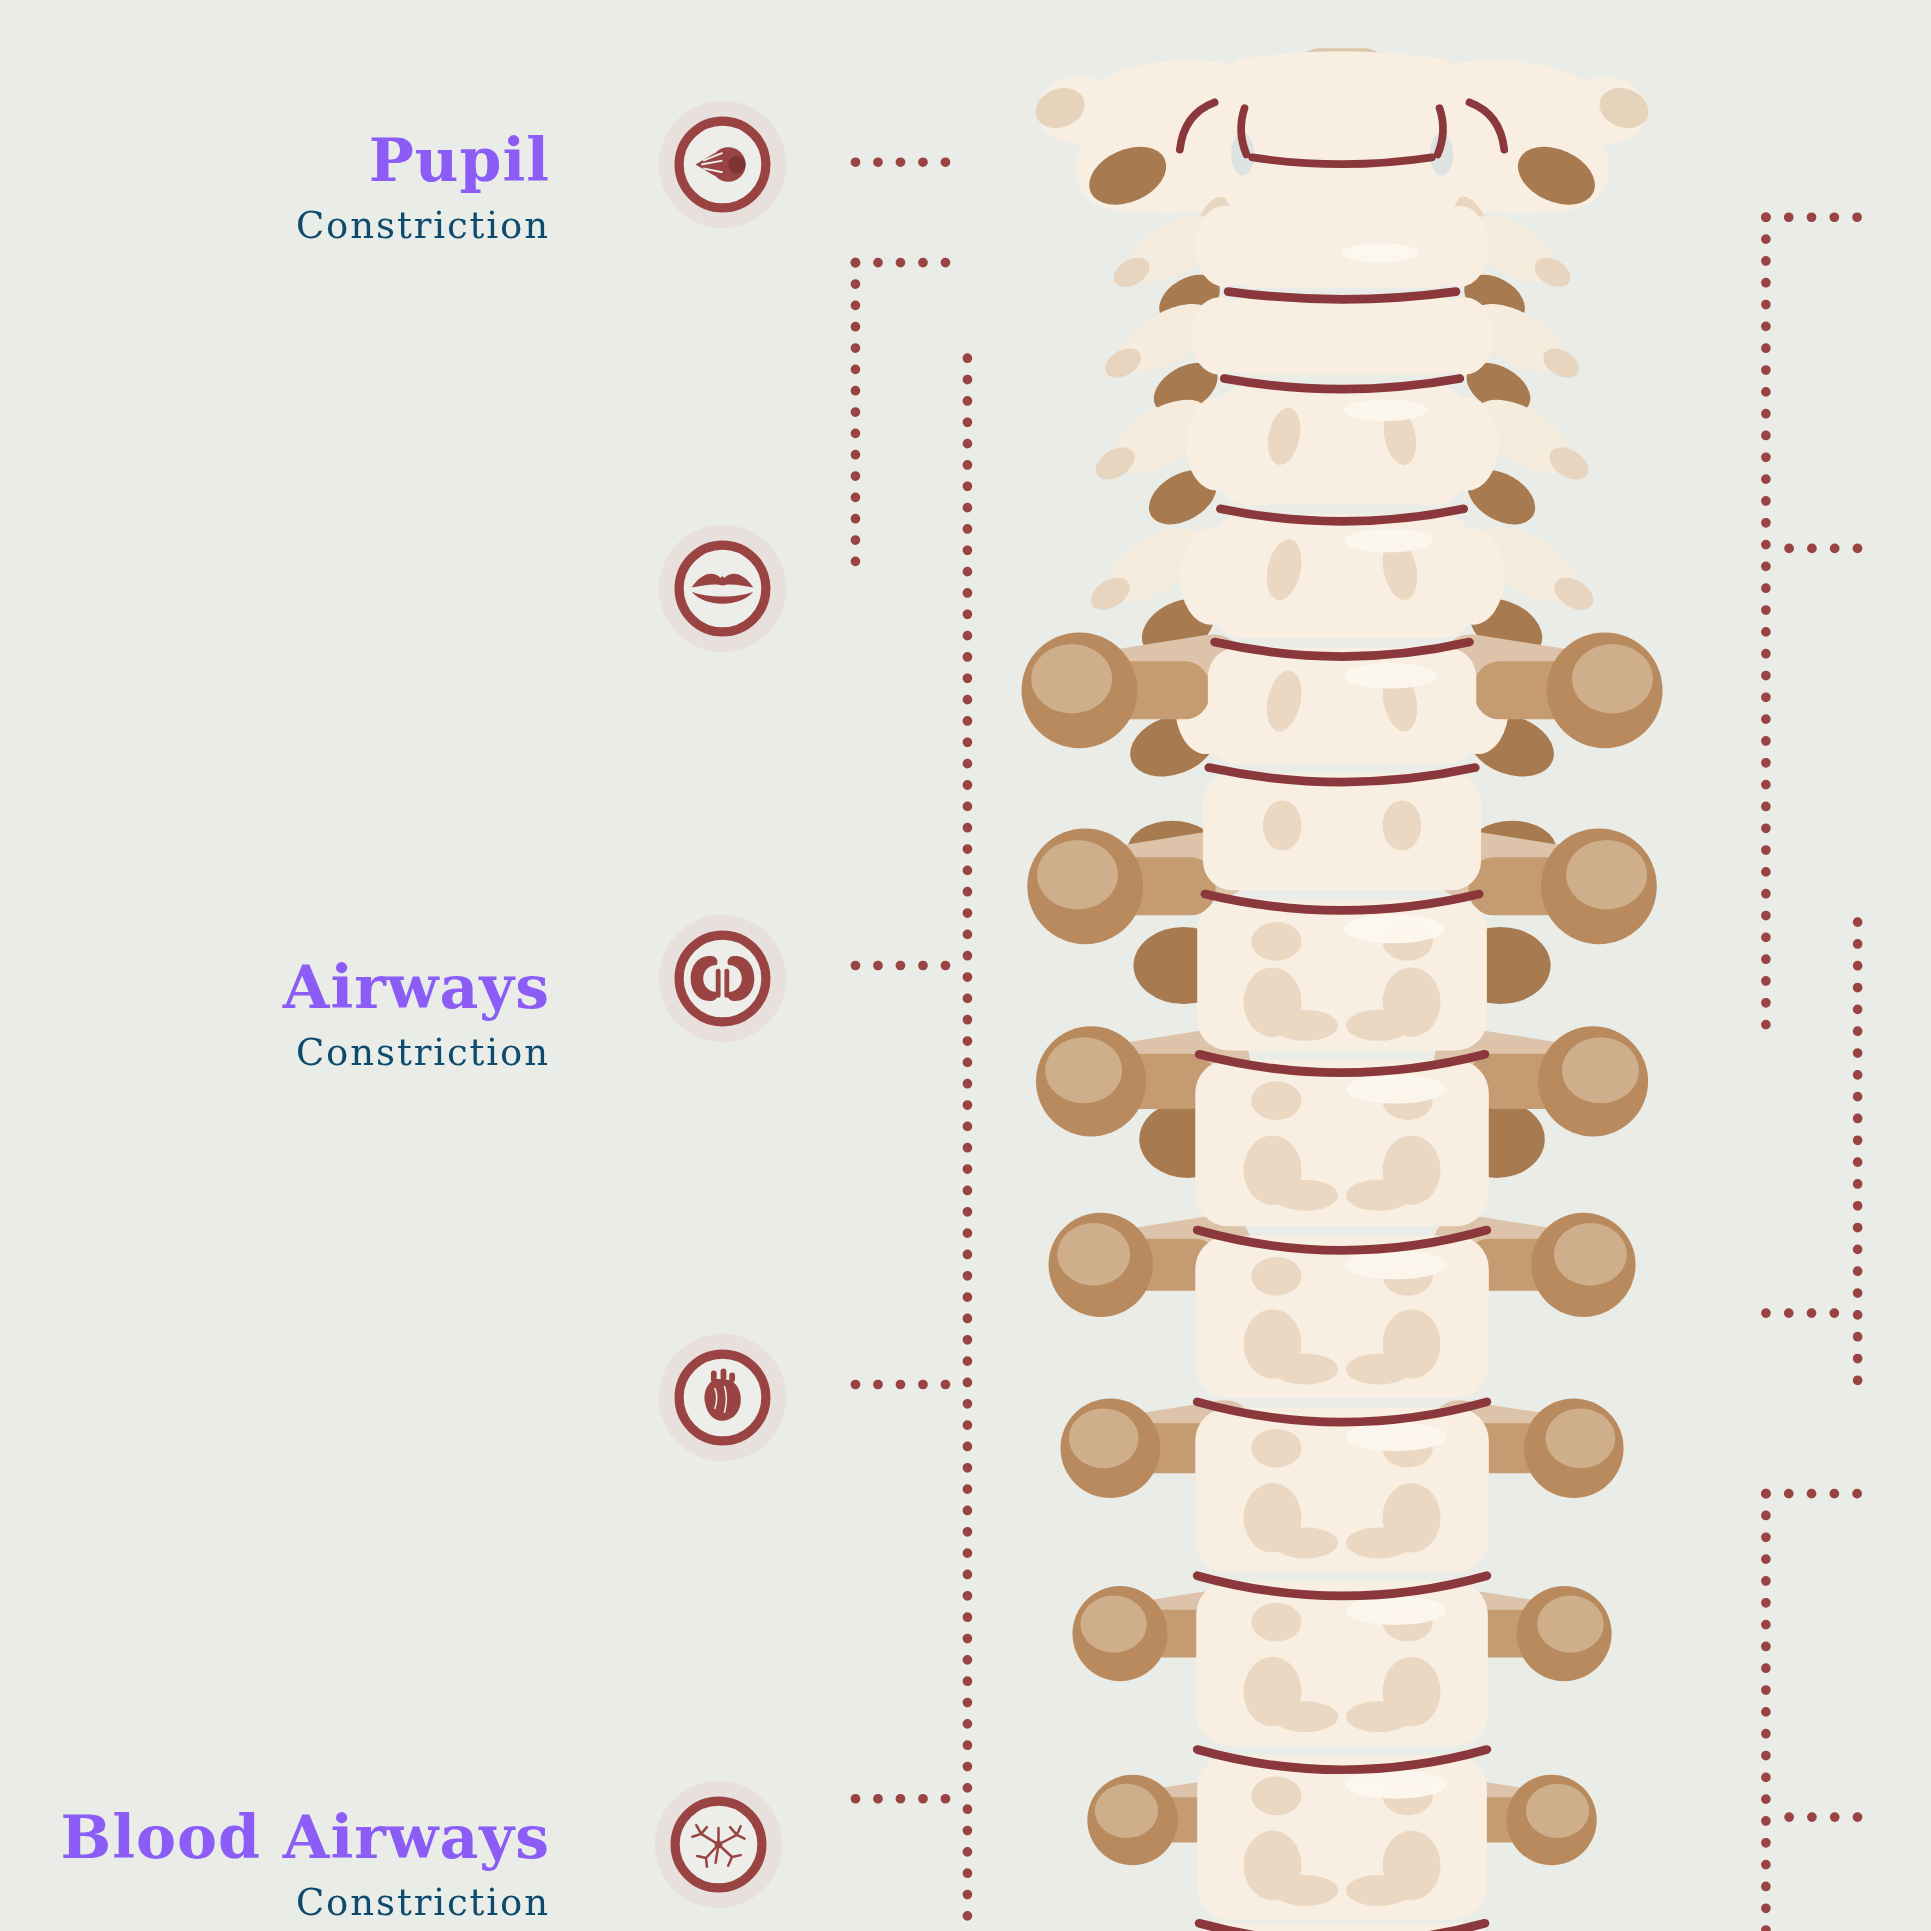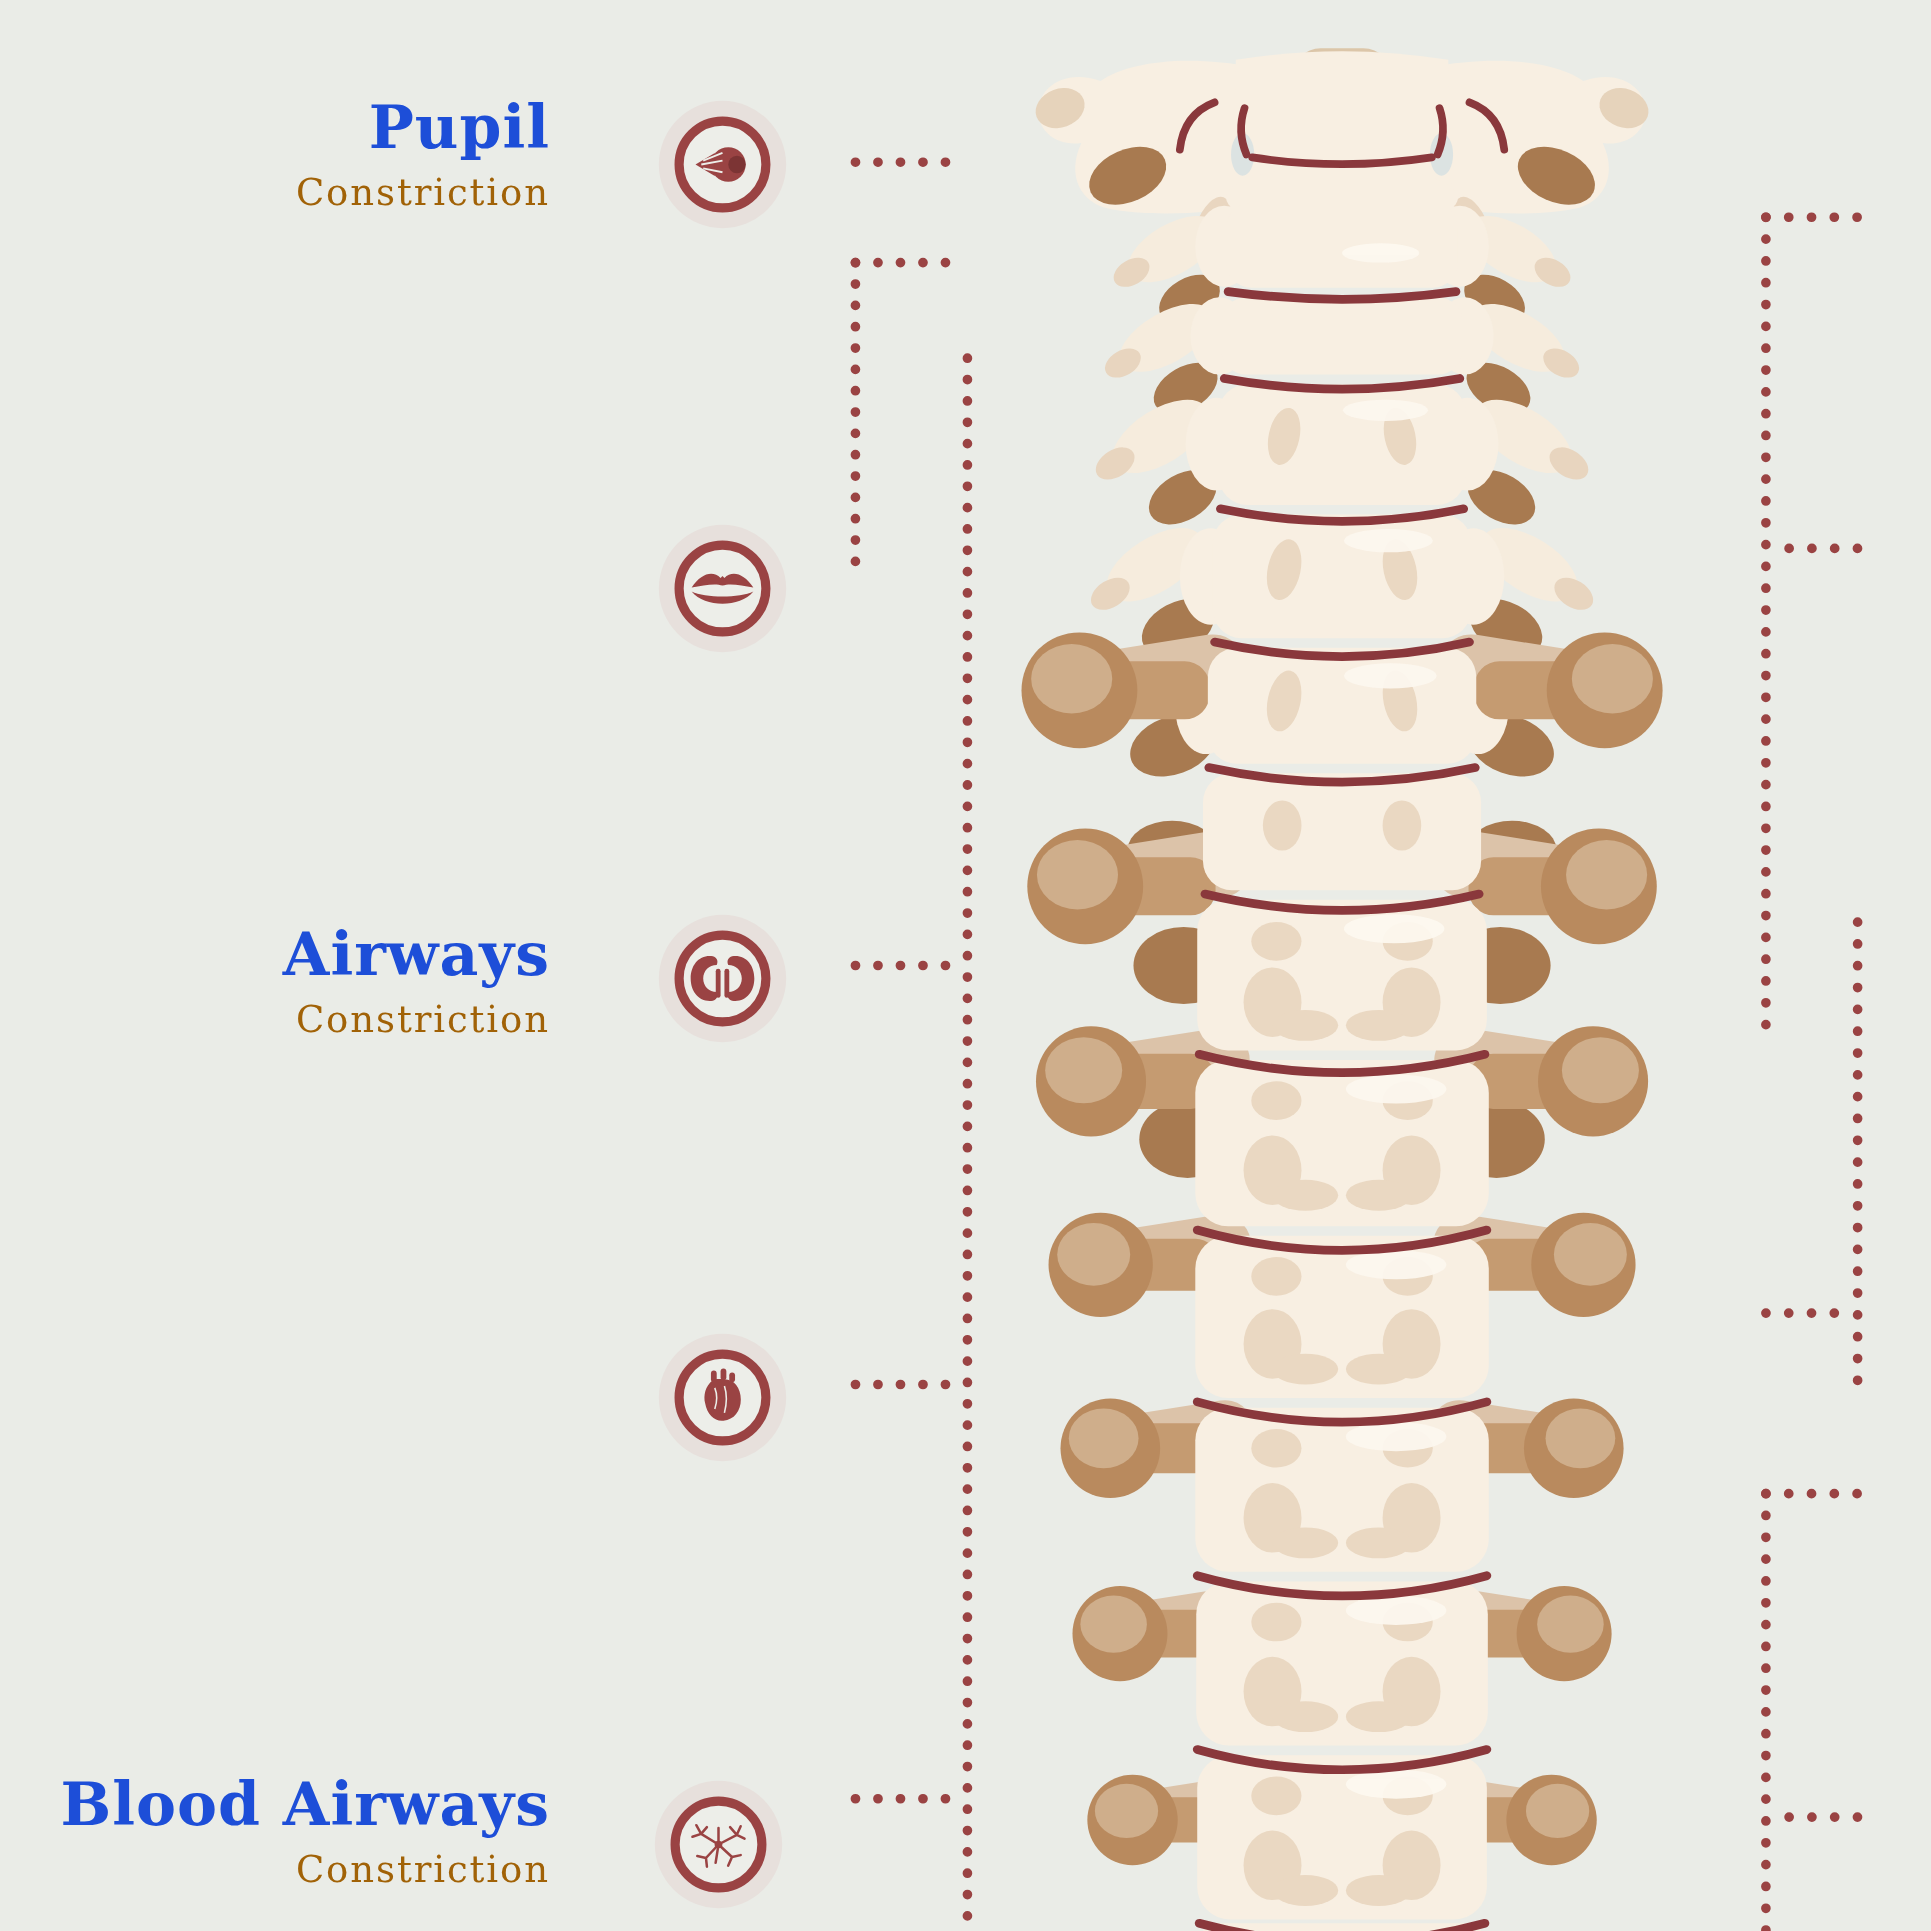--- a/index.html
+++ b/index.html
@@ -10,25 +10,26 @@
     overflow:hidden;
     font-family:"DejaVu Serif", serif;
   }
   .spine-svg, .connector-svg{
     position:absolute;left:0;top:0;width:1931px;height:1931px;
   }
   .label-row{
     position:absolute;left:0;width:550px;text-align:right;
   }
   .label-title{
-    font-size:60px;font-weight:700;color:#1d4ed8;line-height:1;
+    font-size:60px;font-weight:700;color:#8b5cf6;line-height:1;
     letter-spacing:1px;
+    margin-top:33px;
   }
   .label-sub{
-    margin-top:17.4px;font-size:37px;font-weight:400;color:#a16207;
+    margin-top:17.4px;font-size:37px;font-weight:400;color:#0c4a6e;
     line-height:1;letter-spacing:1.9px;
   }
   .row-pupil{top:97px;}
   .row-salivation{top:515px;}
   .row-airways{top:924px;}
   .row-heart{top:1342px;}
   .row-blood{top:1774px;}
   .icon-badge{position:absolute;width:135px;height:135px;}
   .ic-pupil{left:655px;top:97px;}
   .ic-salivation{left:655px;top:521px;}

